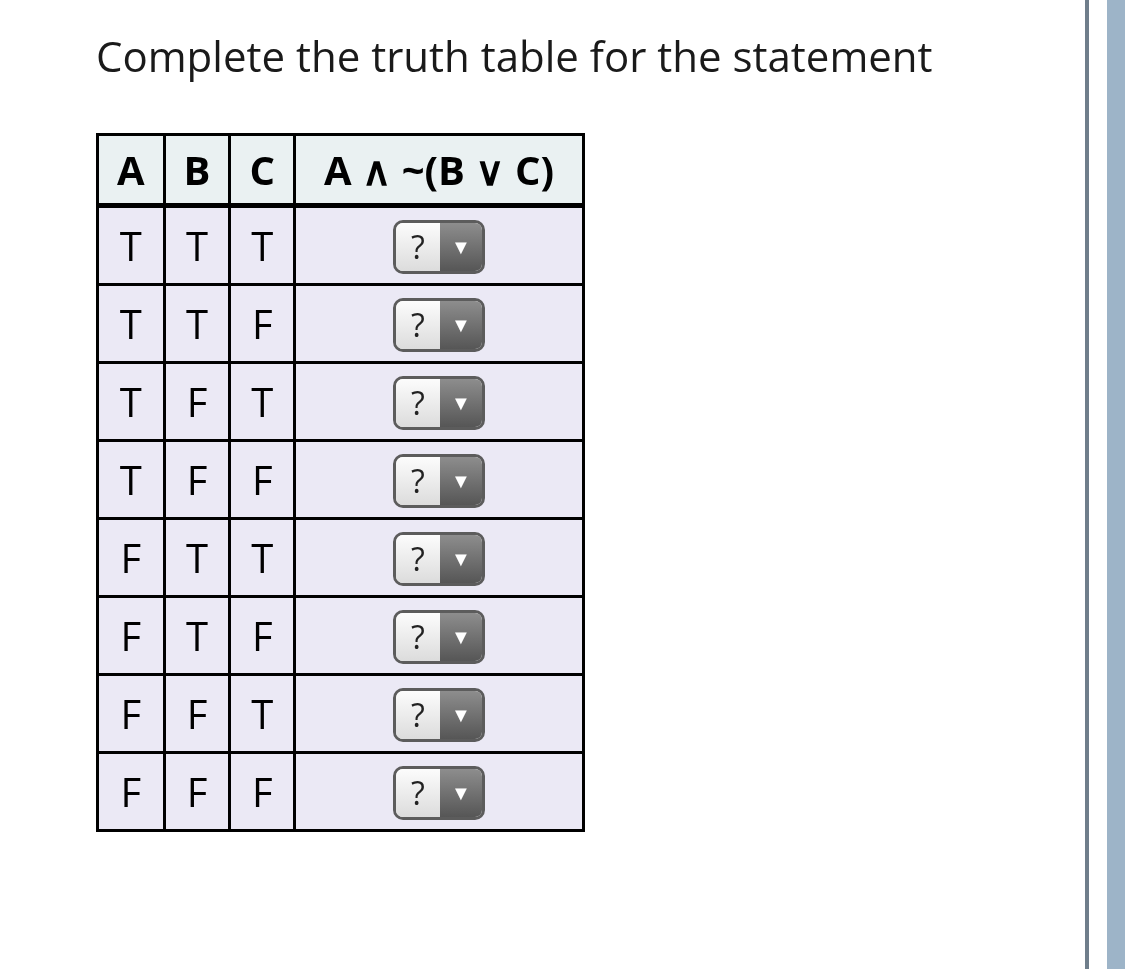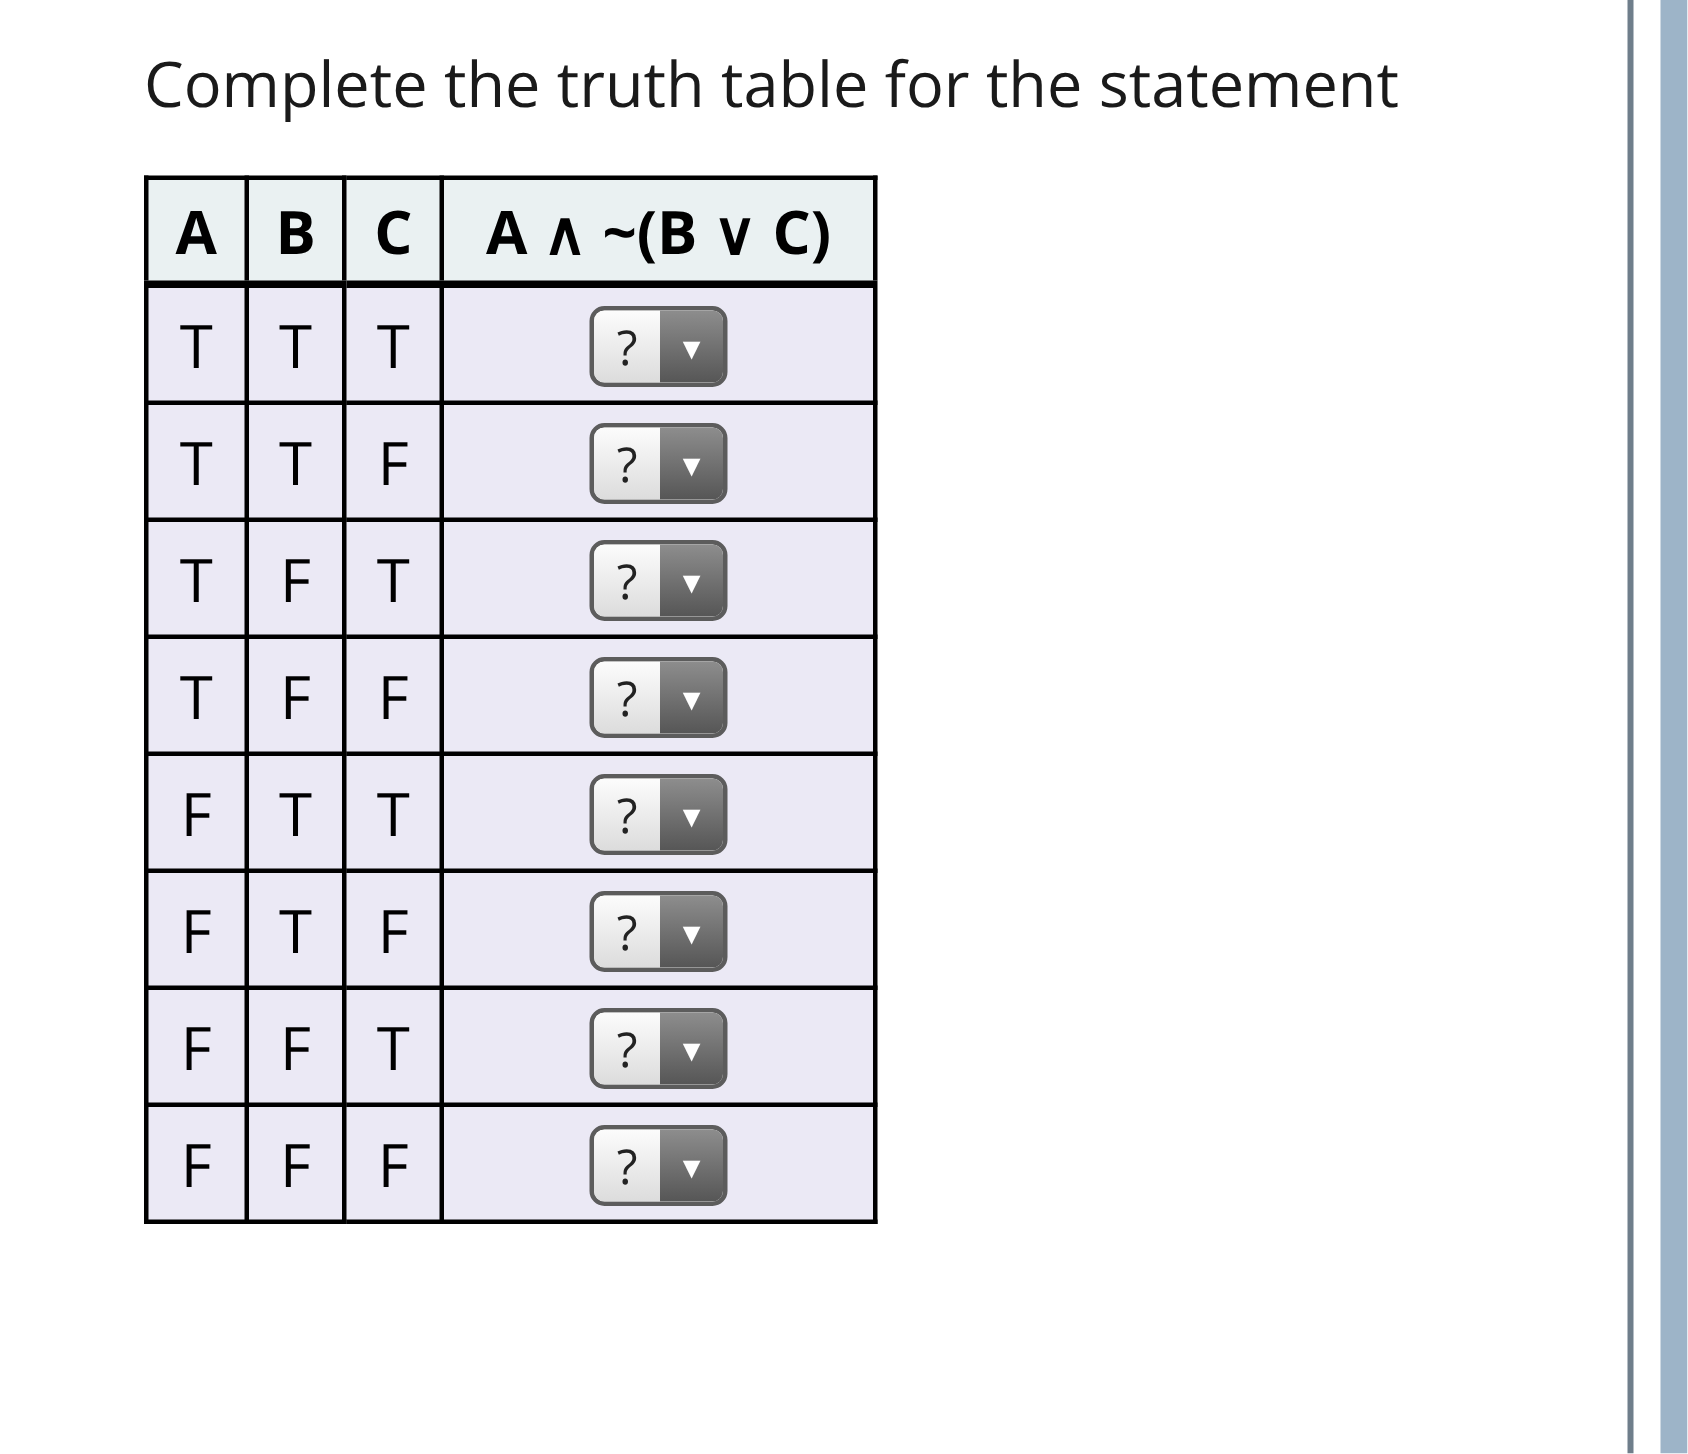--- a/index.html
+++ b/index.html
@@ -25,21 +25,21 @@
     right: 18px;
     width: 4px;
     height: 100%;
     background: #6f7e8b;
   }
   .question {
     font-size: 42px;
     line-height: 1.35;
     color: #1a1a1a;
     max-width: 900px;
-    margin-bottom: 32px;
+    margin-bottom: 48px;
   }
   table.truth {
     border-collapse: collapse;
     font-size: 40px;
   }
   table.truth th {
     background: #eaf1f2;
     font-weight: 700;
     text-align: center;
     padding: 6px 18px;

